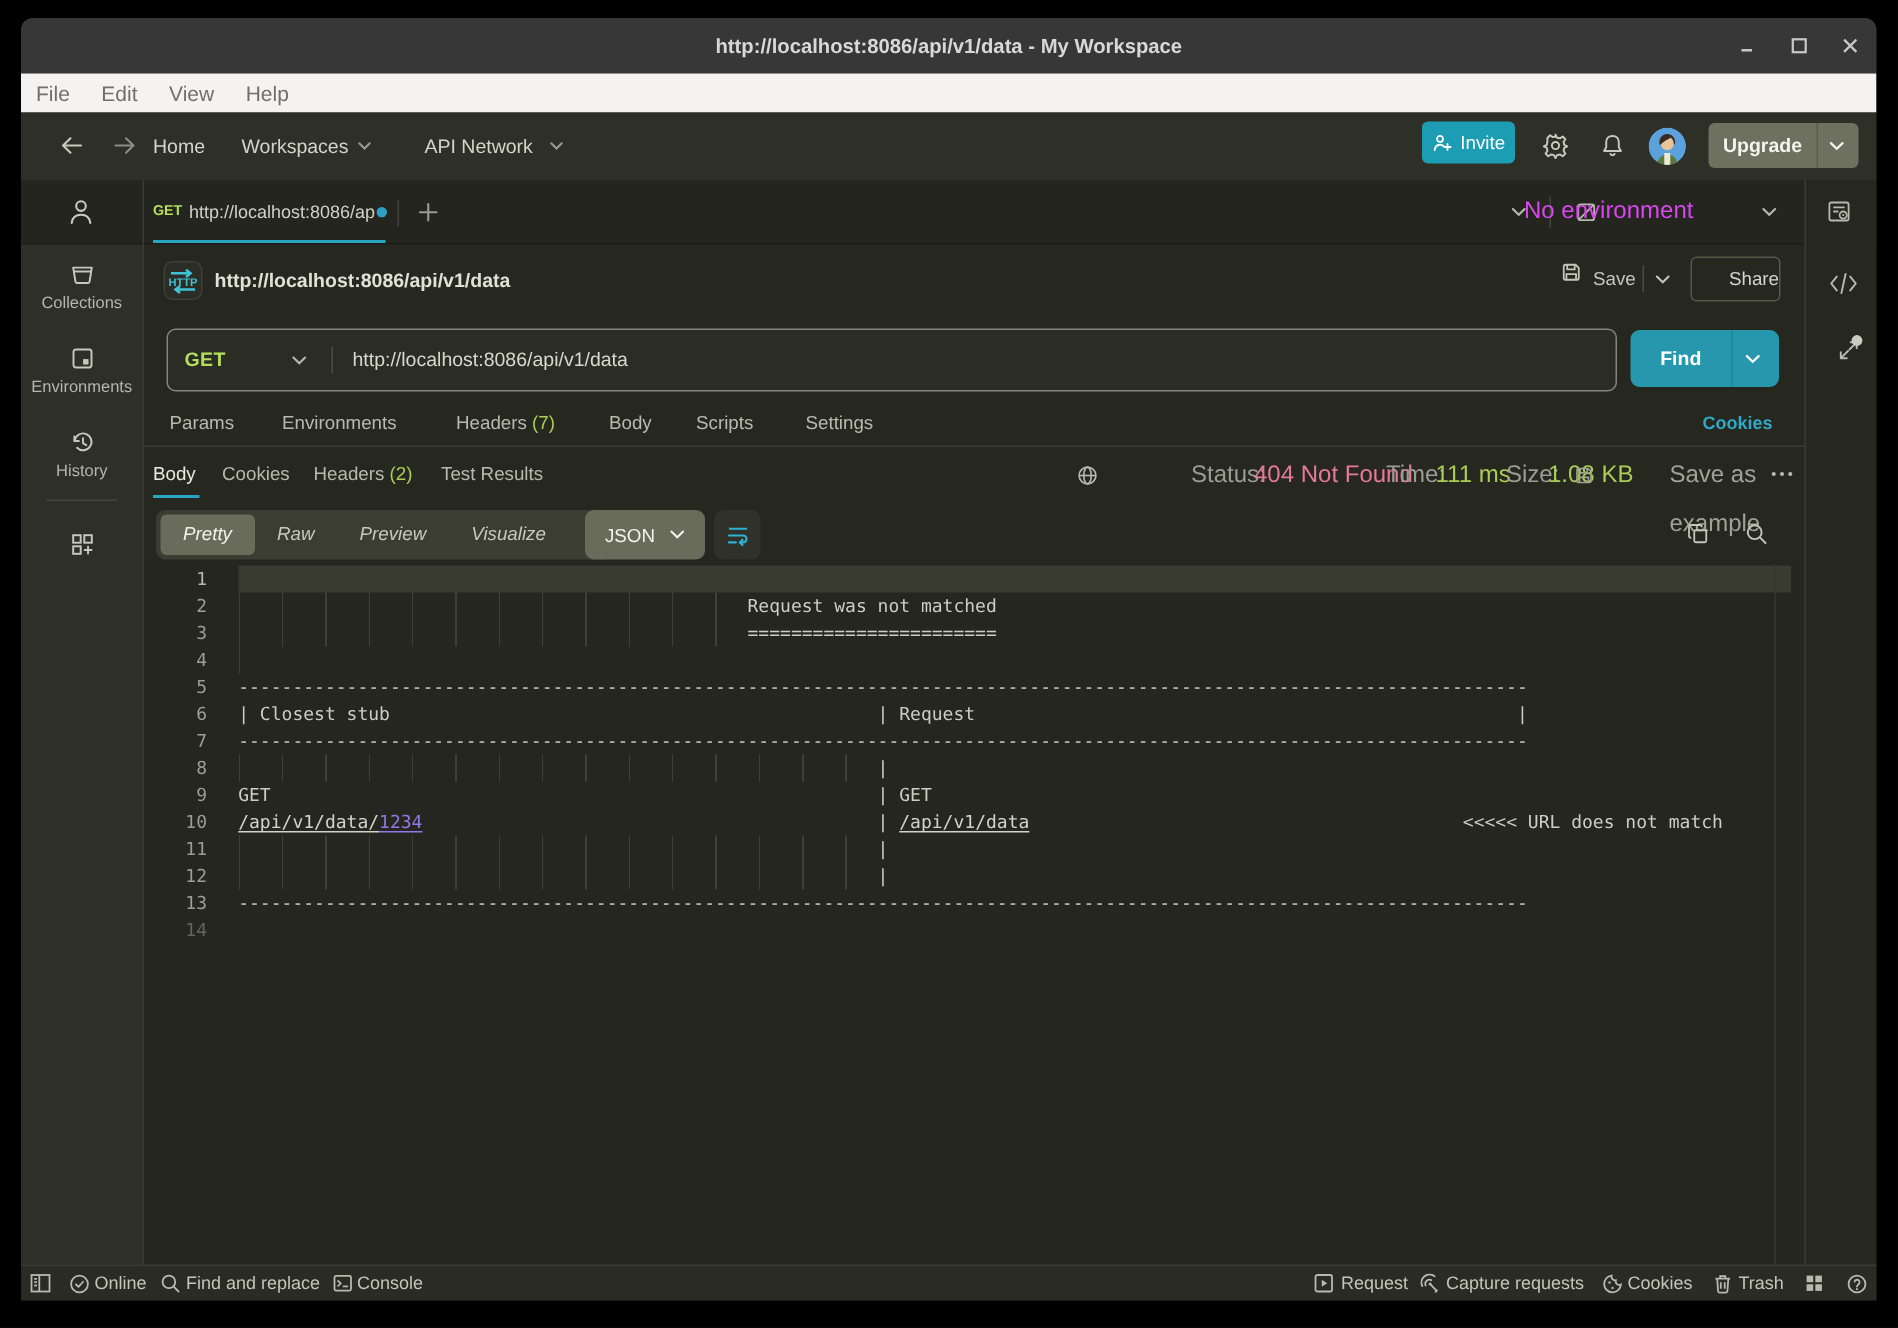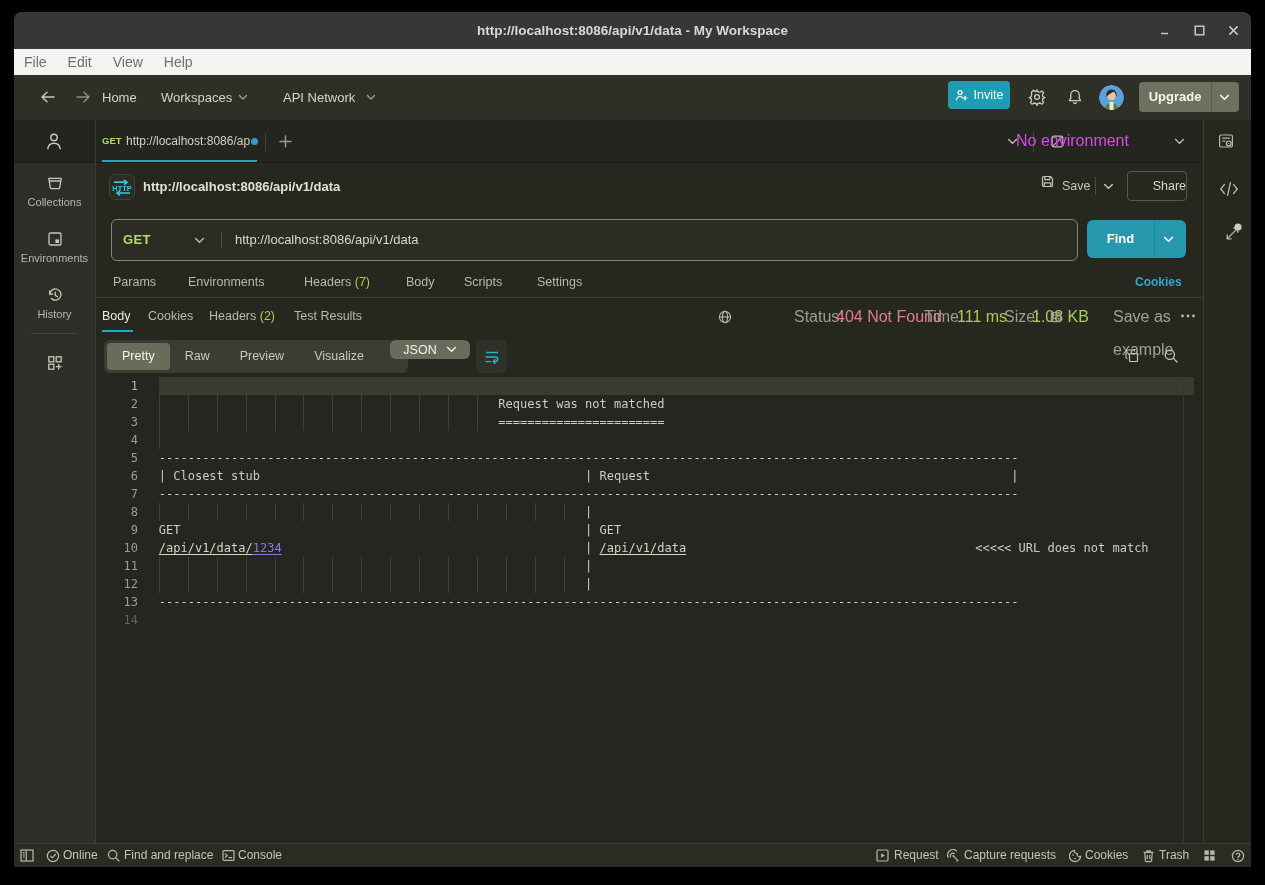--- a/index.html
+++ b/index.html
@@ -95,24 +95,24 @@
   .resp-strip { position:absolute; left:0; top:137px; width:1107px; height:33px; }
   .resptab { position:absolute; top:0; height:33px; line-height:33px; font-size:12.5px; color:#b7baac; }
   .resptab.active { color:#e8eadd; }
   .resp-underline { position:absolute; left:6px; top:29.5px; width:31px; height:2px; background:#29a5c4; }
   .meta { position:absolute; top:0; height:33px; line-height:33px; font-size:16px; color:#9a9d90;margin-left:44px; }
   .meta.pink { color:#e57a95; }
   .meta.lime { color:#a9cd55; }
 
   .toolbar { position:absolute; left:0; top:177px; width:1107px; height:33px; }
   .segwrap { position:absolute; left:8px; top:0; width:304px; height:33px; background:#3b3c32;
-             border-radius:6px; display:flex; align-items:center; padding:0 3px; }
+             border-radius:6px; display:flex; align-items:center; padding:0 3px;font-style:italic; }
   .seg { height:27px; line-height:27px; padding:0 15px; font-size:12.5px; color:#c6c9bb; border-radius:4px; }
   .seg.active { background:#696c5a; color:#f2f3ea; }
-  .json-btn { position:absolute; left:294px; top:0; width:80px; height:19px; background:#696c5a;
+  .json-btn { position:absolute; left:294px; top:0; width:80px; height:33px; background:#696c5a;
               border-radius:6px; color:#f2f3ea; display:flex; align-items:center; justify-content:center; gap:9px;
               font-size:12.5px; }
   .wrap-btn { position:absolute; left:380px; top:0; width:31px; height:33px; background:#30322a;
               border-radius:6px; color:#2fb2d4; display:flex; align-items:center; justify-content:center; }
   .tool-ic { position:absolute; top:8px; color:#c3c6b8; }
 
   
   .codepane { position:absolute; left:0; top:213px; width:1107px; height:467px; background:#25261f; }
   .cm-activeline { position:absolute; left:62.8px; top:1px; width:1035.2px; height:18px; background:#393a30; }
   .cm-vline { position:absolute; left:1087px; top:0; width:1px; height:467px; background:#35362d; }

